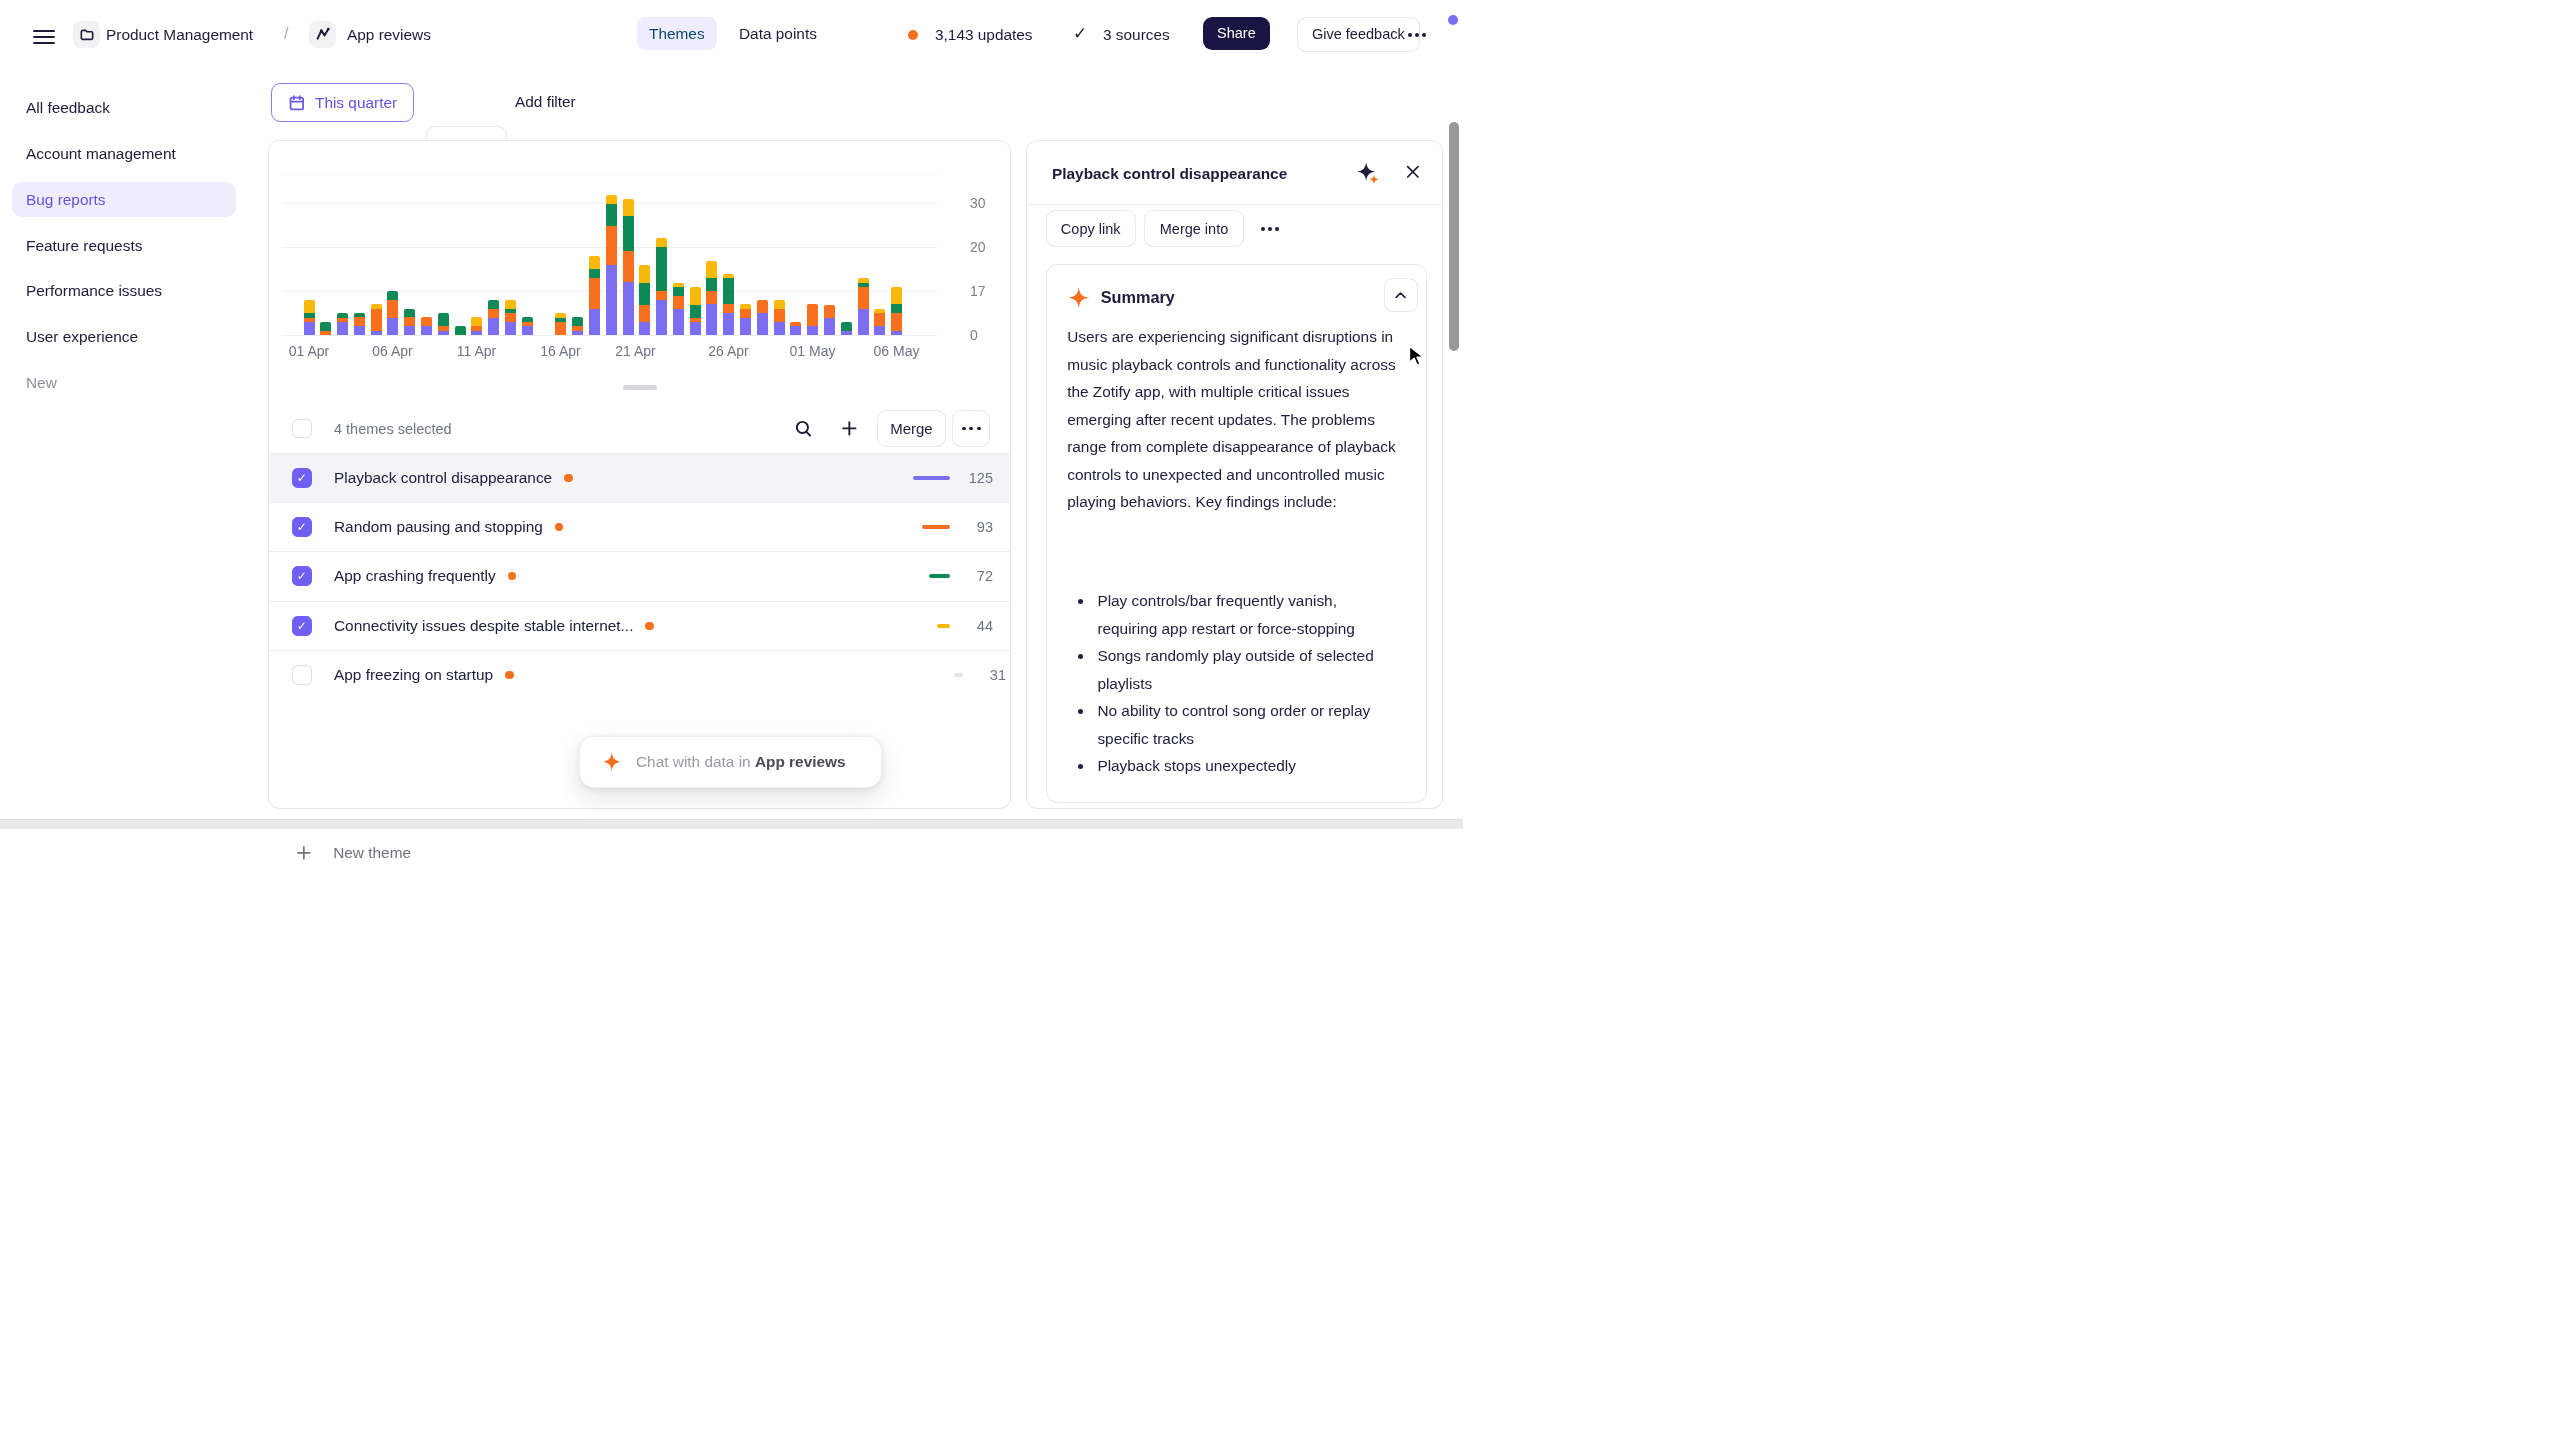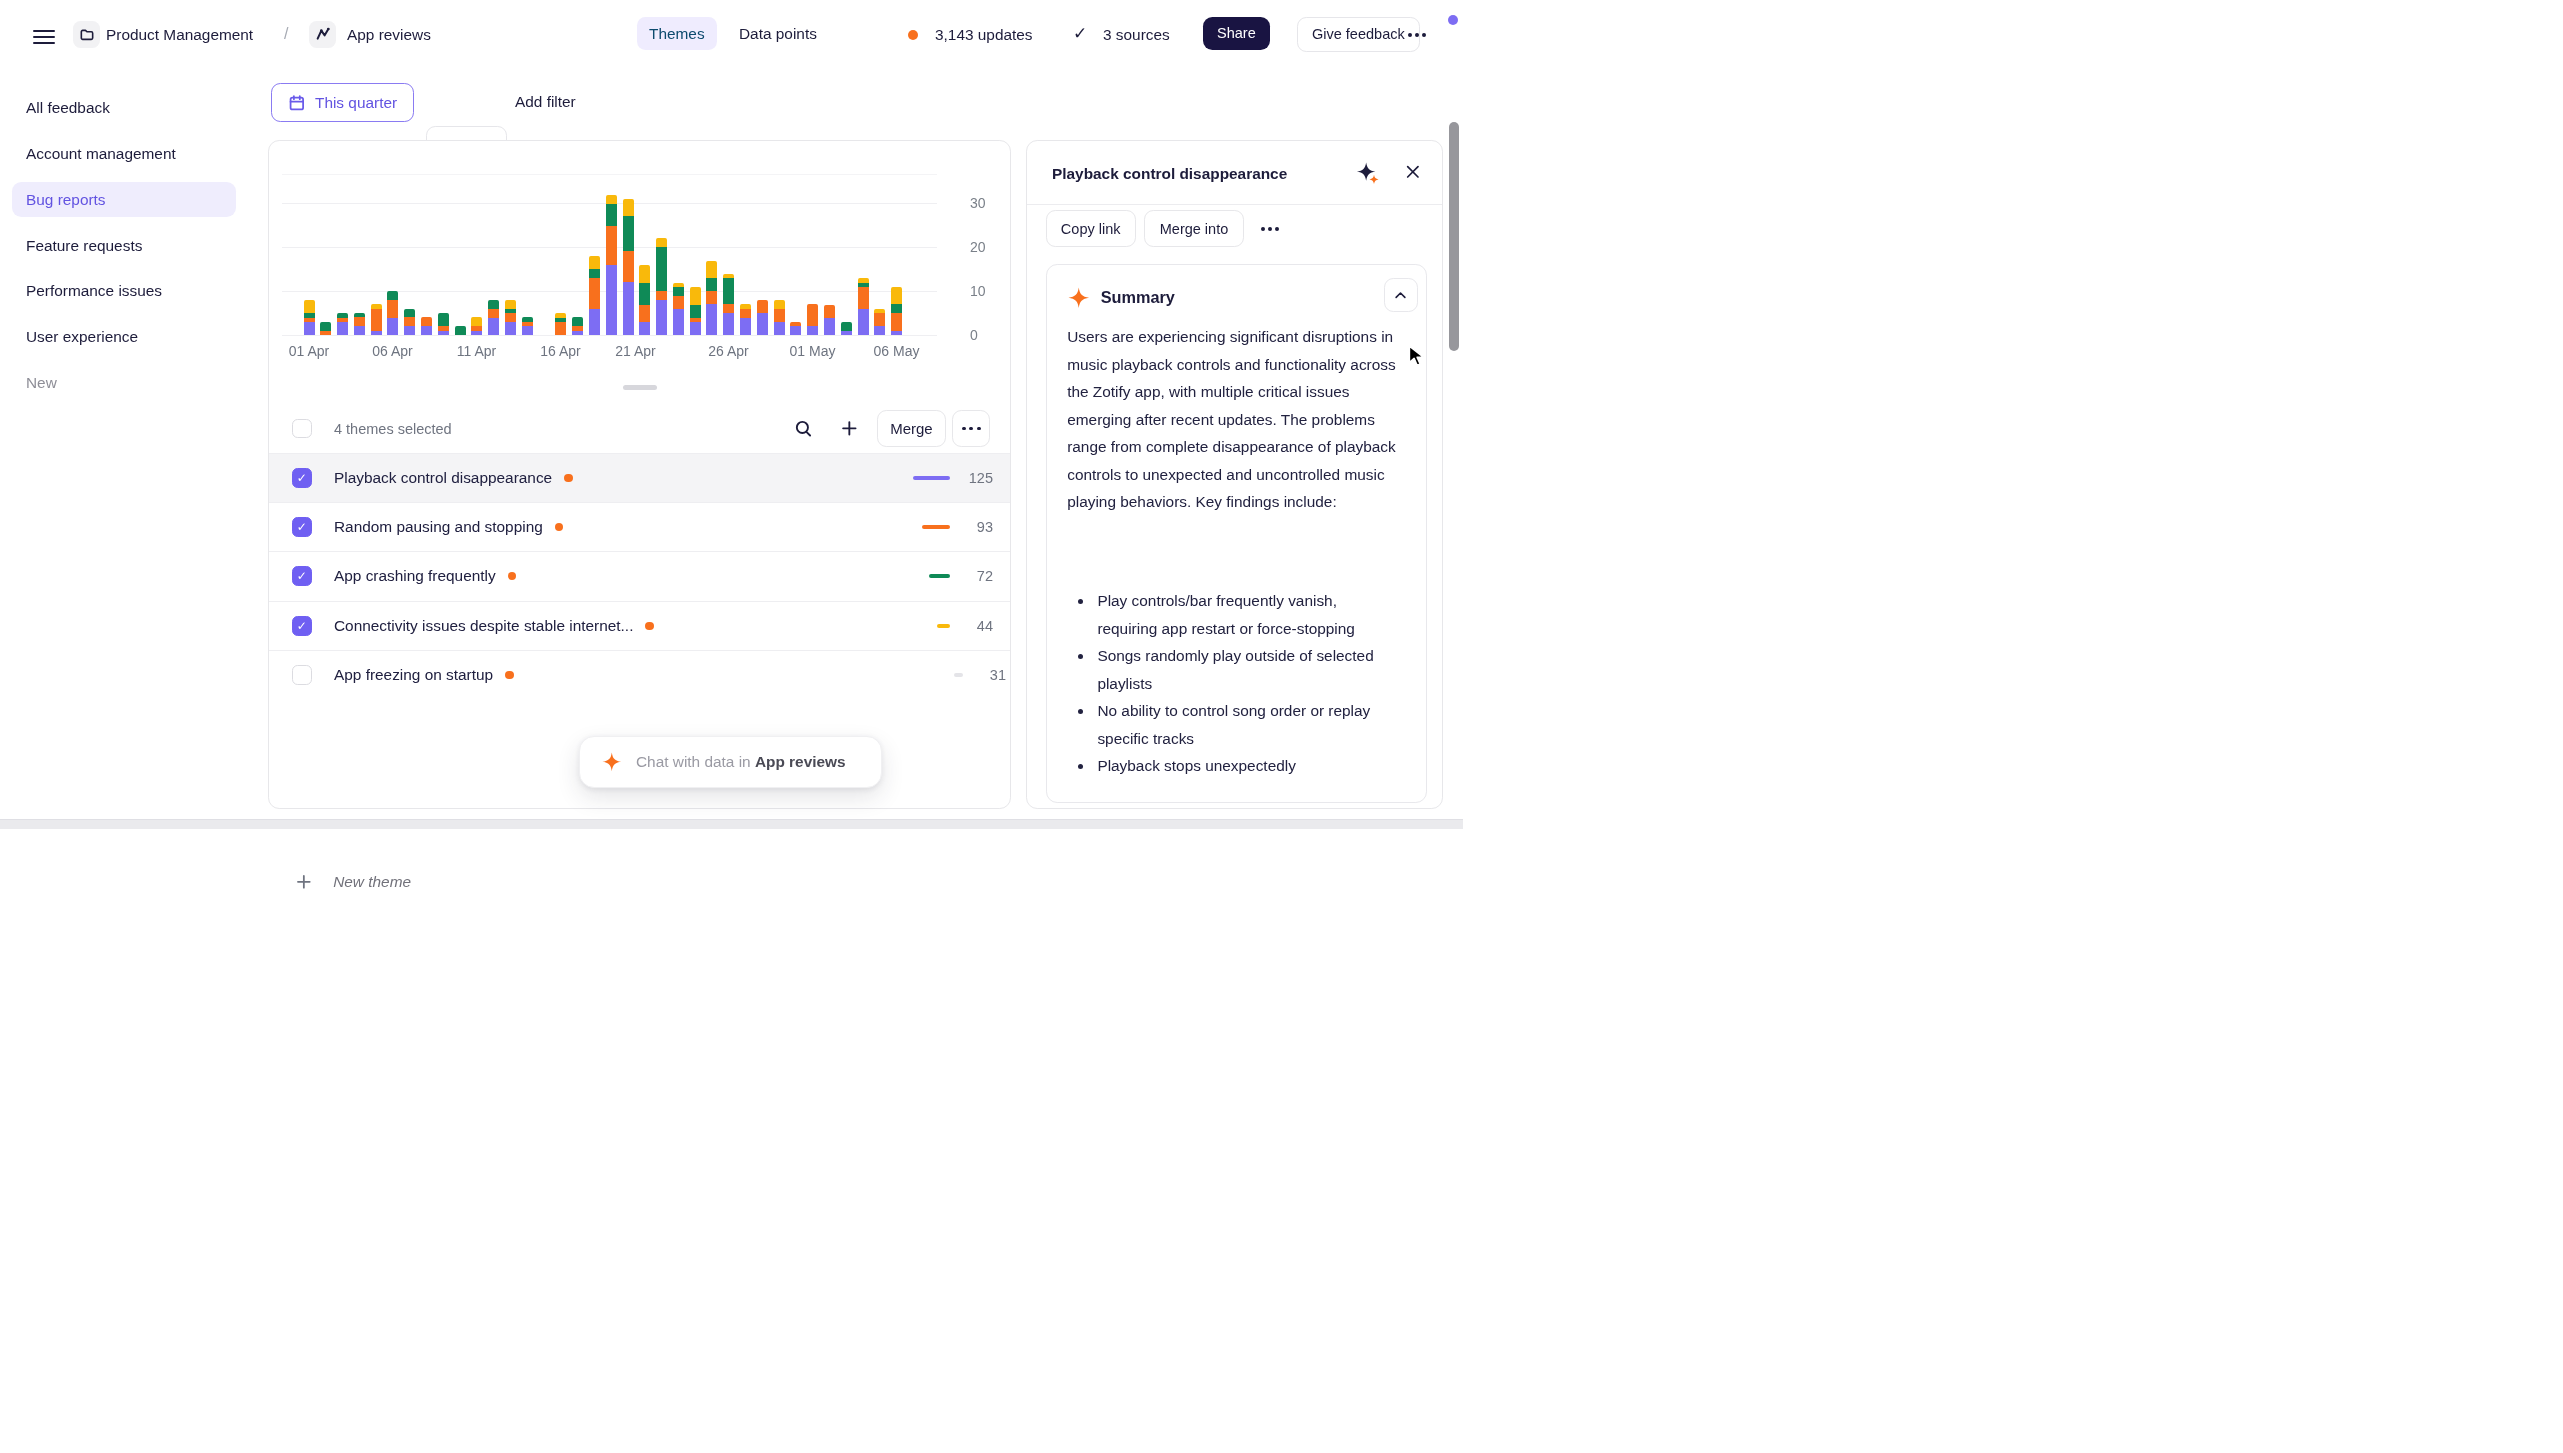--- a/index.html
+++ b/index.html
@@ -160,21 +160,21 @@
     <span>By day</span>
   </div>
   <div class="filter-text" style="left:515px;top:93px;">Add filter</div>
 
   <div class="card" style="left:268px;top:140px;width:743px;height:669px;">
     <div class="abs" style="left:0;top:0;width:100%;height:261px;" id="chart-area">
         <div class="gridline" style="top: 33px; background: rgb(244, 244, 246);"></div>
         <div class="gridline" style="top: 194px;"></div>
         <div class="ylabel" style="left: 701px; top: 186px;">0</div>
         <div class="gridline" style="top: 150px;"></div>
-        <div class="ylabel" style="left: 701px; top: 142px;">10</div>
+        <div class="ylabel" style="left: 701px; top: 142px;">17</div>
         <div class="gridline" style="top: 106px;"></div>
         <div class="ylabel" style="left: 701px; top: 98px;">20</div>
         <div class="gridline" style="top: 62px;"></div>
         <div class="ylabel" style="left: 701px; top: 54px;">30</div>
         <div class="barcol" style="left: 35px; bottom: 67px;">
           <div class="barseg" style="height: 13px; background: rgb(125, 109, 243);"></div>
           <div class="barseg" style="height: 4.4px; background: rgb(248, 112, 29);"></div>
           <div class="barseg" style="height: 4.4px; background: rgb(15, 138, 87);"></div>
           <div class="barseg" style="height: 13px; background: rgb(249, 185, 11); border-radius: 1.9px 1.9px 0px 0px;"></div>
         </div>
@@ -423,21 +423,21 @@
         <div class="theme-row" style="top: 509px;">
           <div class="checkbox" style="margin-left: 23px;"></div>
           <span class="theme-name">App freezing on startup</span>
           <span class="theme-dot"></span>
           <span style="flex: 1 1 0%;"></span>
           <span class="trend" style="width: 9.3px; background: rgb(228, 228, 232);"></span>
           <span class="count" style="margin-right: 4px;">31</span>
         </div>
       </div>
 
-    <div class="abs row" style="left:0;top:717px;width:100%;height:47px;font-style:italic;">
+    <div class="abs row" style="left:0;top:688px;width:100%;height:47px;">
       <span style="margin-left:26px;">
         <svg width="17.7" height="17.7" viewBox="0 0 24 24" fill="none" stroke="#6F7480" stroke-width="2.4" stroke-linecap="round">
             <path d="M12 4v16M4 12h16"></path>
           </svg>
       </span>
       <span class="muted-label" style="margin-left:20.5px;font-size:15.4px;color:#71717A;">New theme</span>
     </div>
   </div>
 
   <div class="card" style="left:1026px;top:140px;width:417px;height:669px;">

